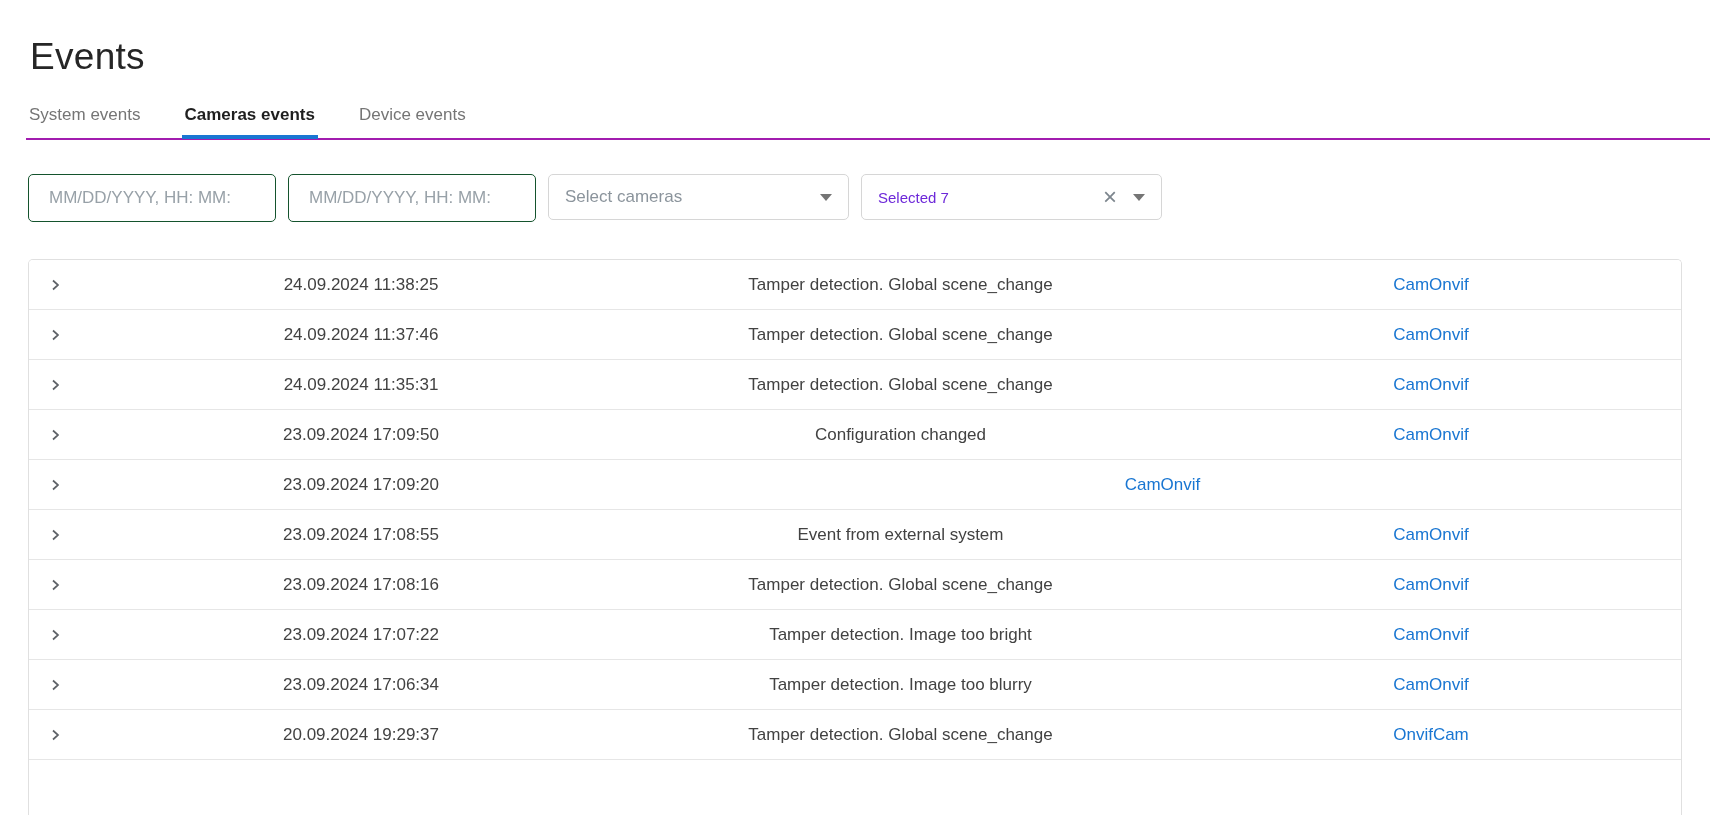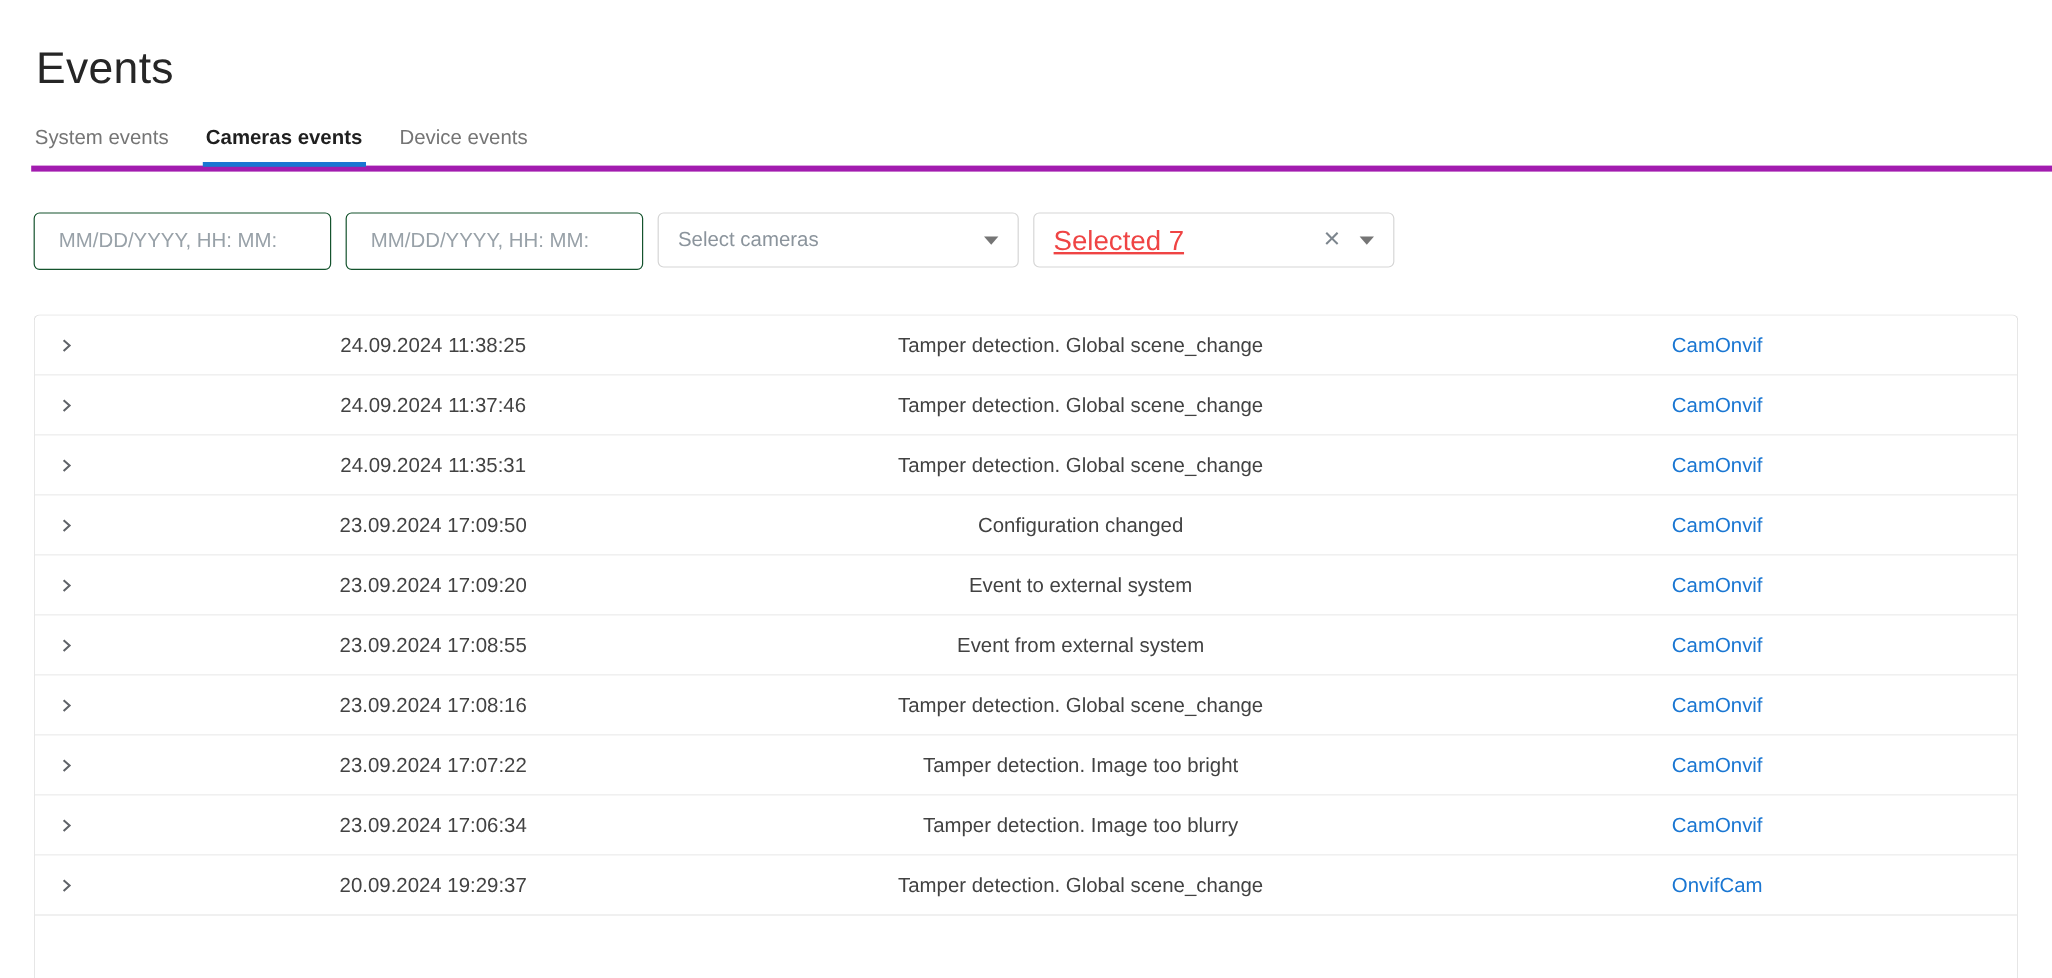--- a/index.html
+++ b/index.html
@@ -2,36 +2,36 @@
 <html><head>
 <meta charset="utf-8">
 <style>
   * { margin:0; padding:0; box-sizing:border-box; }
   html,body { width:1710px; height:815px; background:#fff; overflow:hidden;
               font-family:"Liberation Sans", sans-serif; color:#424242; }
 
   .page-title { margin:36px 0 0 30px; font-size:37px; font-weight:400; color:#262626; letter-spacing:.3px; }
 
   
-  .tabs { display:flex; gap:25px; margin:27px 12px 0 26px; width:calc(100% - 26px);
-          border-bottom:5px solid #a21caf; }
+  .tabs { display:flex; gap:38px; margin:27px 12px 0 26px; width:calc(100% - 26px);
+          border-bottom:2px solid #a21caf; }
   .tab { font-size:17px; color:#757575; padding:0 3px 13px 3px; cursor:pointer; position:relative; white-space:nowrap; }
   .tab.active { color:#1f1f1f; font-weight:700; }
   .tab.active::after { content:""; position:absolute; left:0; right:0; bottom:-1px; height:4px; background:#1976d2; }
 
   
   .filters { display:flex; gap:12px; margin:34px 0 0 28px; }
   .text-input { width:248px; height:48px; border:1px solid #14532d; border-radius:5px;
                 padding:0 10px 0 20px; font-size:17px; color:#424242; outline:none;
                 font-family:"Liberation Sans", sans-serif; }
   .text-input::placeholder { color:#98a1a8; opacity:1; }
   .select { width:301px; height:46px; border:1px solid #d6d6d6; border-radius:5px;
             display:flex; align-items:center; padding:0 16px; background:#fff; cursor:pointer; }
   .select .ph  { color:#8b949c; font-size:17px; }
-  .select .val { color:#ef4444; font-size:23px;text-decoration:underline; }
+  .select .val { color:#6d28d9; font-size:15px; }
   .select .spacer { flex:1; }
   .caret { width:0; height:0; border-left:6px solid transparent; border-right:6px solid transparent;
            border-top:7px solid #757575; flex:0 0 auto; }
   .clear-x { color:#7d868e; font-size:24px; line-height:20px; margin-right:16px; cursor:pointer; }
 
   
   .table { margin:37px 0 0 28px; width:1654px; height:556px;
            border:1px solid #e0e0e0; border-bottom:none; border-radius:5px 5px 0 0; overflow:hidden; }
   .thead { display:flex; height:46px; background:#fafafa; border-bottom:1px solid #e0e0e0;
            align-items:center; font-weight:700; font-size:16px; color:#424242; }
@@ -136,21 +136,20 @@
 
   <div class="tr">
     <div class="td-exp">
         <button class="expand-btn">
           <svg width="16" height="16" viewBox="0 0 16 16">
             <path d="M6 3.5 L11 8 L6 12.5" stroke="#5f6368" stroke-width="1.7" fill="none"></path>
           </svg>
         </button>
       </div>
     <div class="td-created">23.09.2024 17:09:20</div>
-    <div class="td-event">Event to external system</div>
     <div class="td-camera"><a class="cam-link">CamOnvif</a></div>
   </div>
 
   <div class="tr">
     <div class="td-exp">
         <button class="expand-btn">
           <svg width="16" height="16" viewBox="0 0 16 16">
             <path d="M6 3.5 L11 8 L6 12.5" stroke="#5f6368" stroke-width="1.7" fill="none"></path>
           </svg>
         </button>

